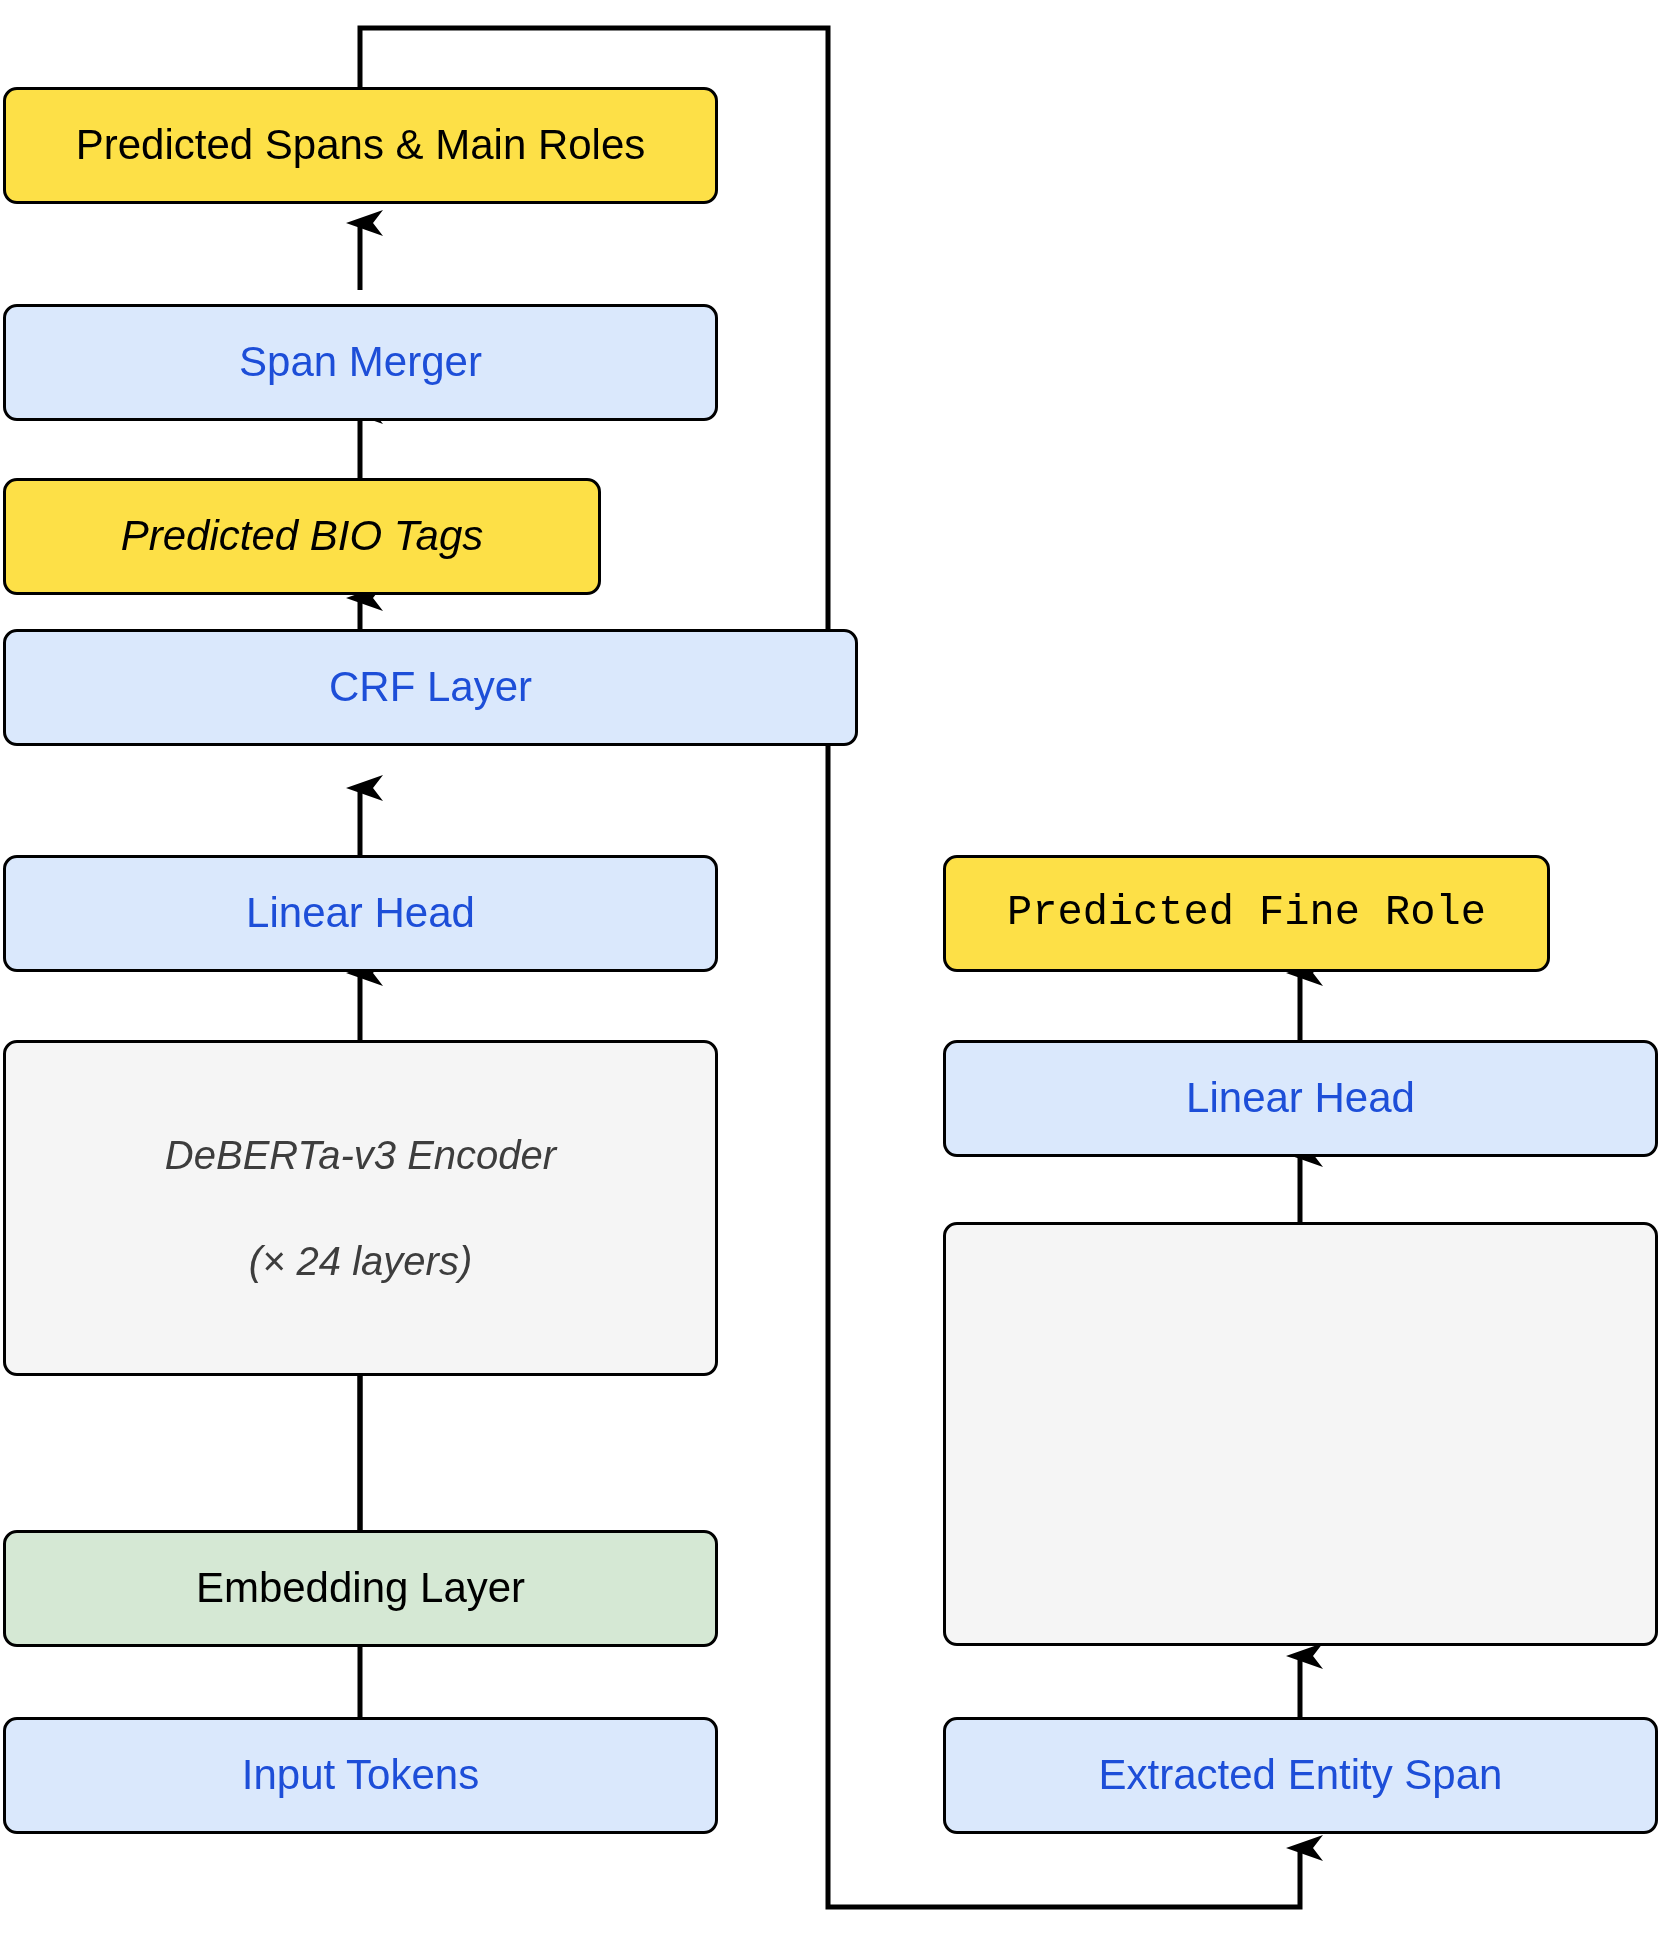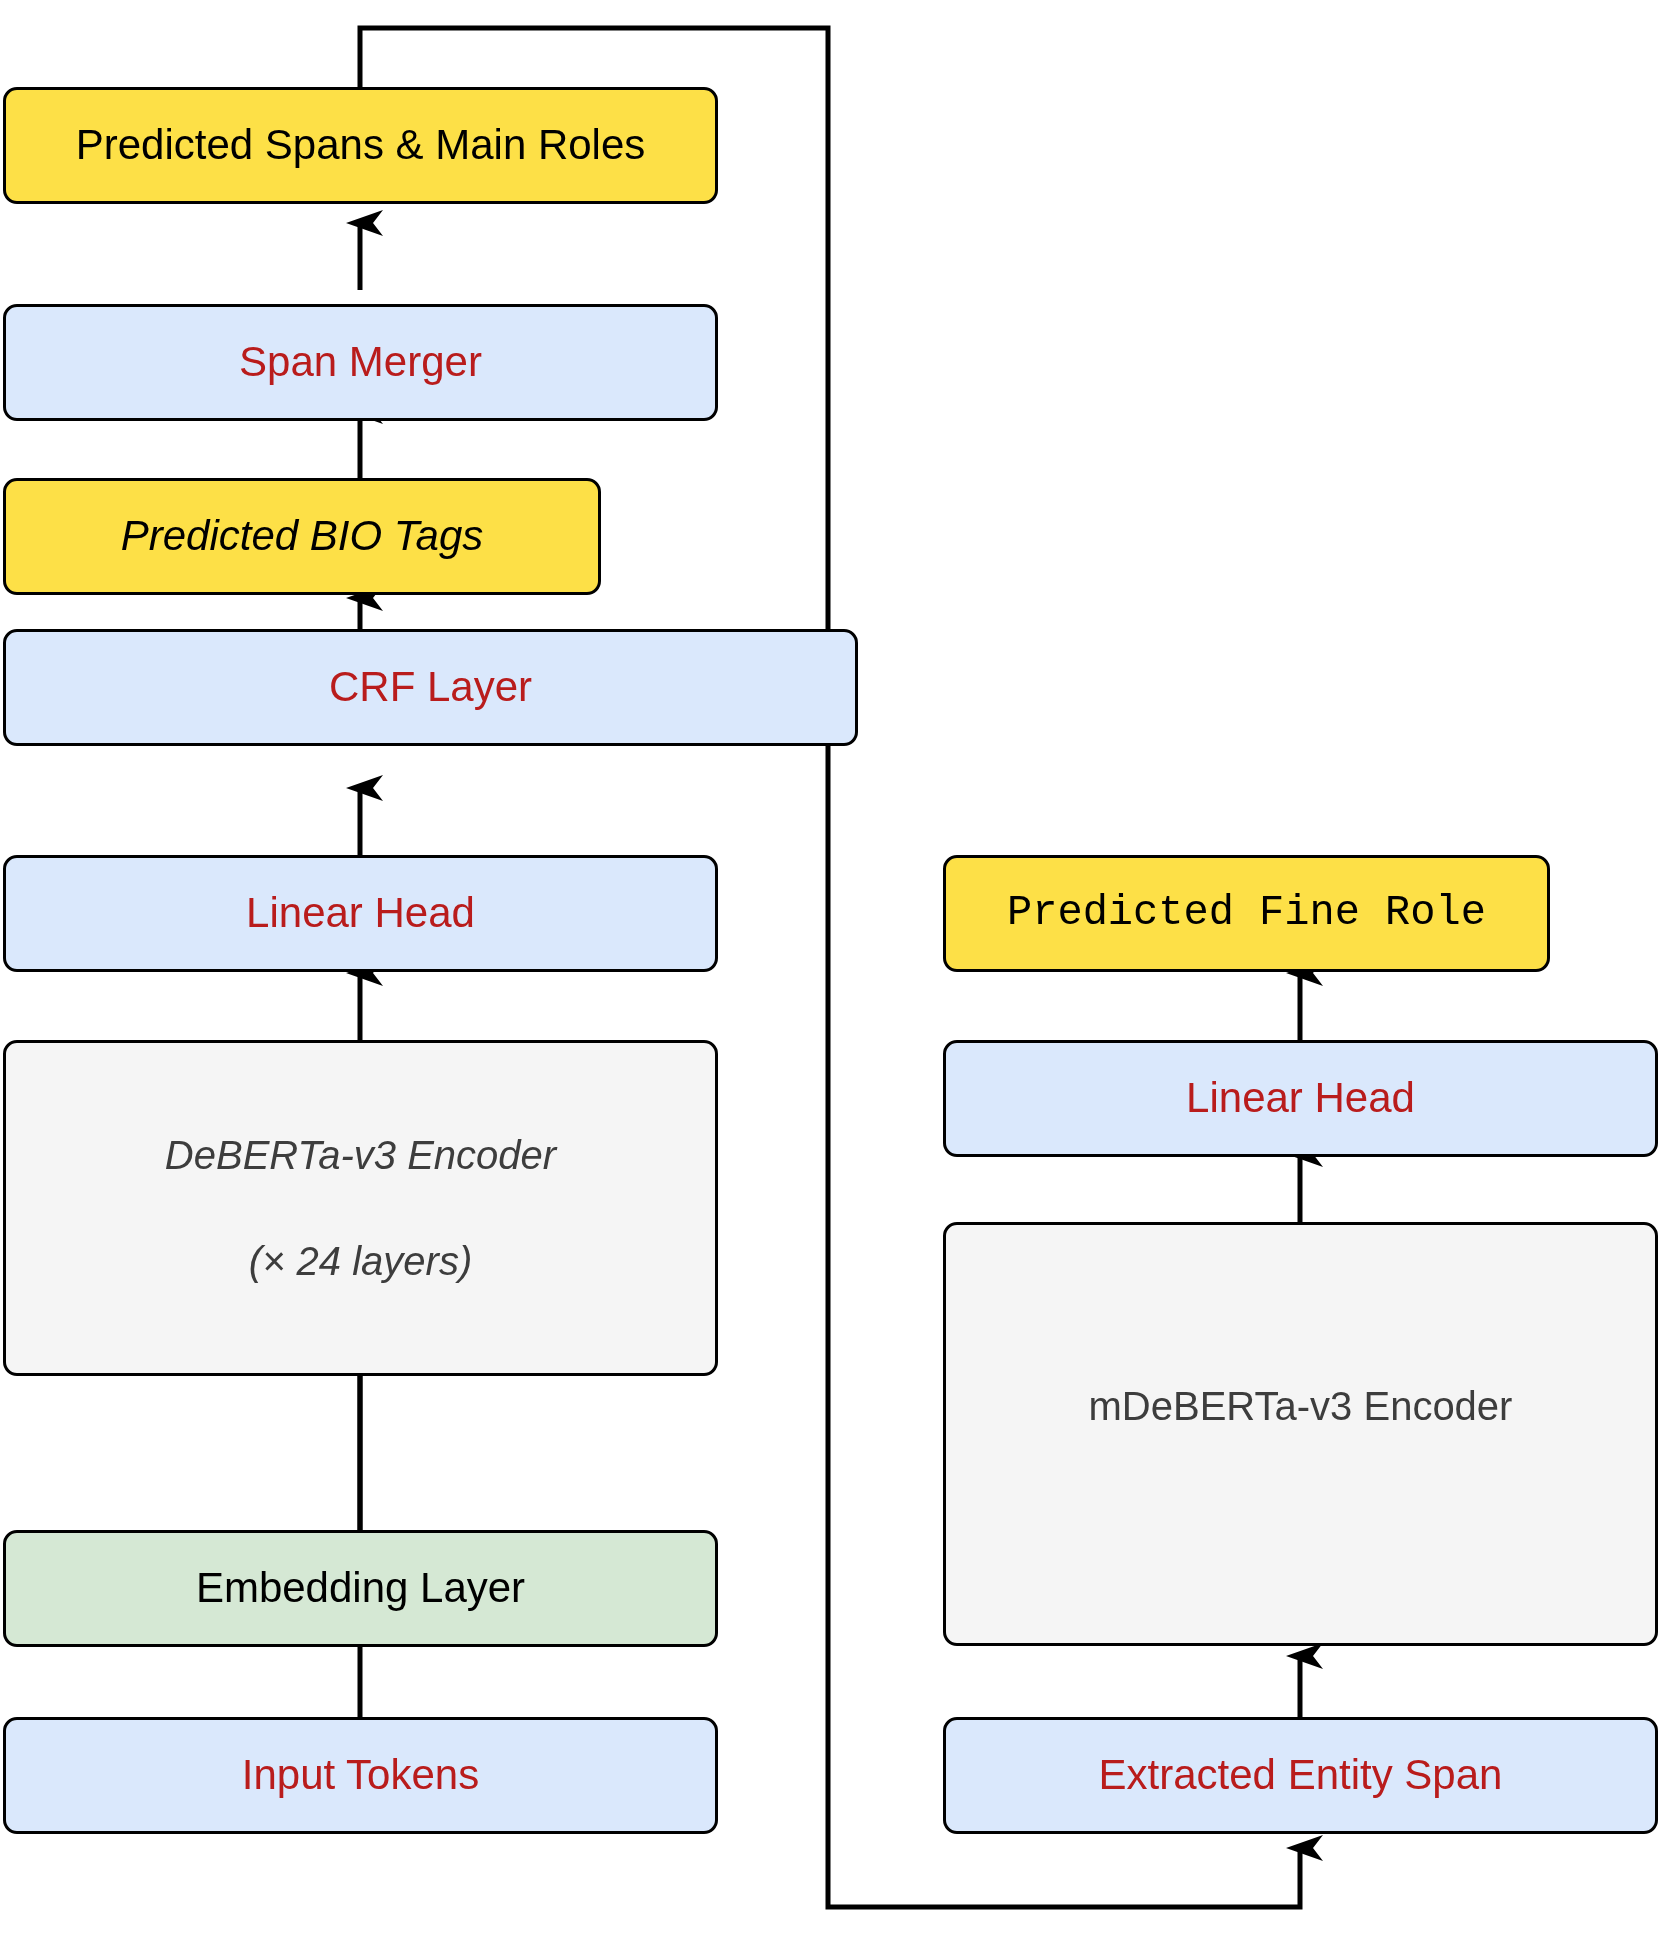--- a/index.html
+++ b/index.html
@@ -35,21 +35,21 @@
     align-items: center;
     justify-content: center;
     text-align: center;
     line-height: 1.25;
   }
   .node .node-label {
     display: block;
     width: 100%;
   }
   .node-pink  { background: #fde047; color: #000000; }
-  .node-blue  { background: #dae8fc; color: #b91c1c; }
+  .node-blue  { background: #dae8fc; color: #1d4ed8; }
   .node-green { background: #d5e8d4; color: #000000; }
   .node-gray  { background: #f5f5f5; color: #3d3d3d; }
 
   .t-main   { font-size: 42px; }
   .t-enc    { font-size: 40px; }
   .t-sub    { font-size: 40px; }
   .enc-gap  { height: 56px; }
 </style>
 </head>
 <body>
@@ -118,21 +118,20 @@
 
   <div class="node node-pink" style="left:943px; top:855px; width:607px; height:117px;font-family:Liberation Mono, monospace;">
     <span class="node-label t-main">Predicted Fine Role</span>
   </div>
 
   <div class="node node-blue" style="left:943px; top:1040px; width:715px; height:117px;">
     <span class="node-label t-main">Linear Head</span>
   </div>
 
   <div class="node node-gray" style="left:943px; top:1222px; width:715px; height:424px;">
-    <span class="node-label t-enc">mDeBERTa-v3 Encoder</span>
     <span class="enc-gap"></span>
   </div>
 
   <div class="node node-blue" style="left:943px; top:1717px; width:715px; height:117px;border-radius:14px;">
     <span class="node-label t-main">Extracted Entity Span</span>
   </div>
 
 </div>
 
 </body></html>

